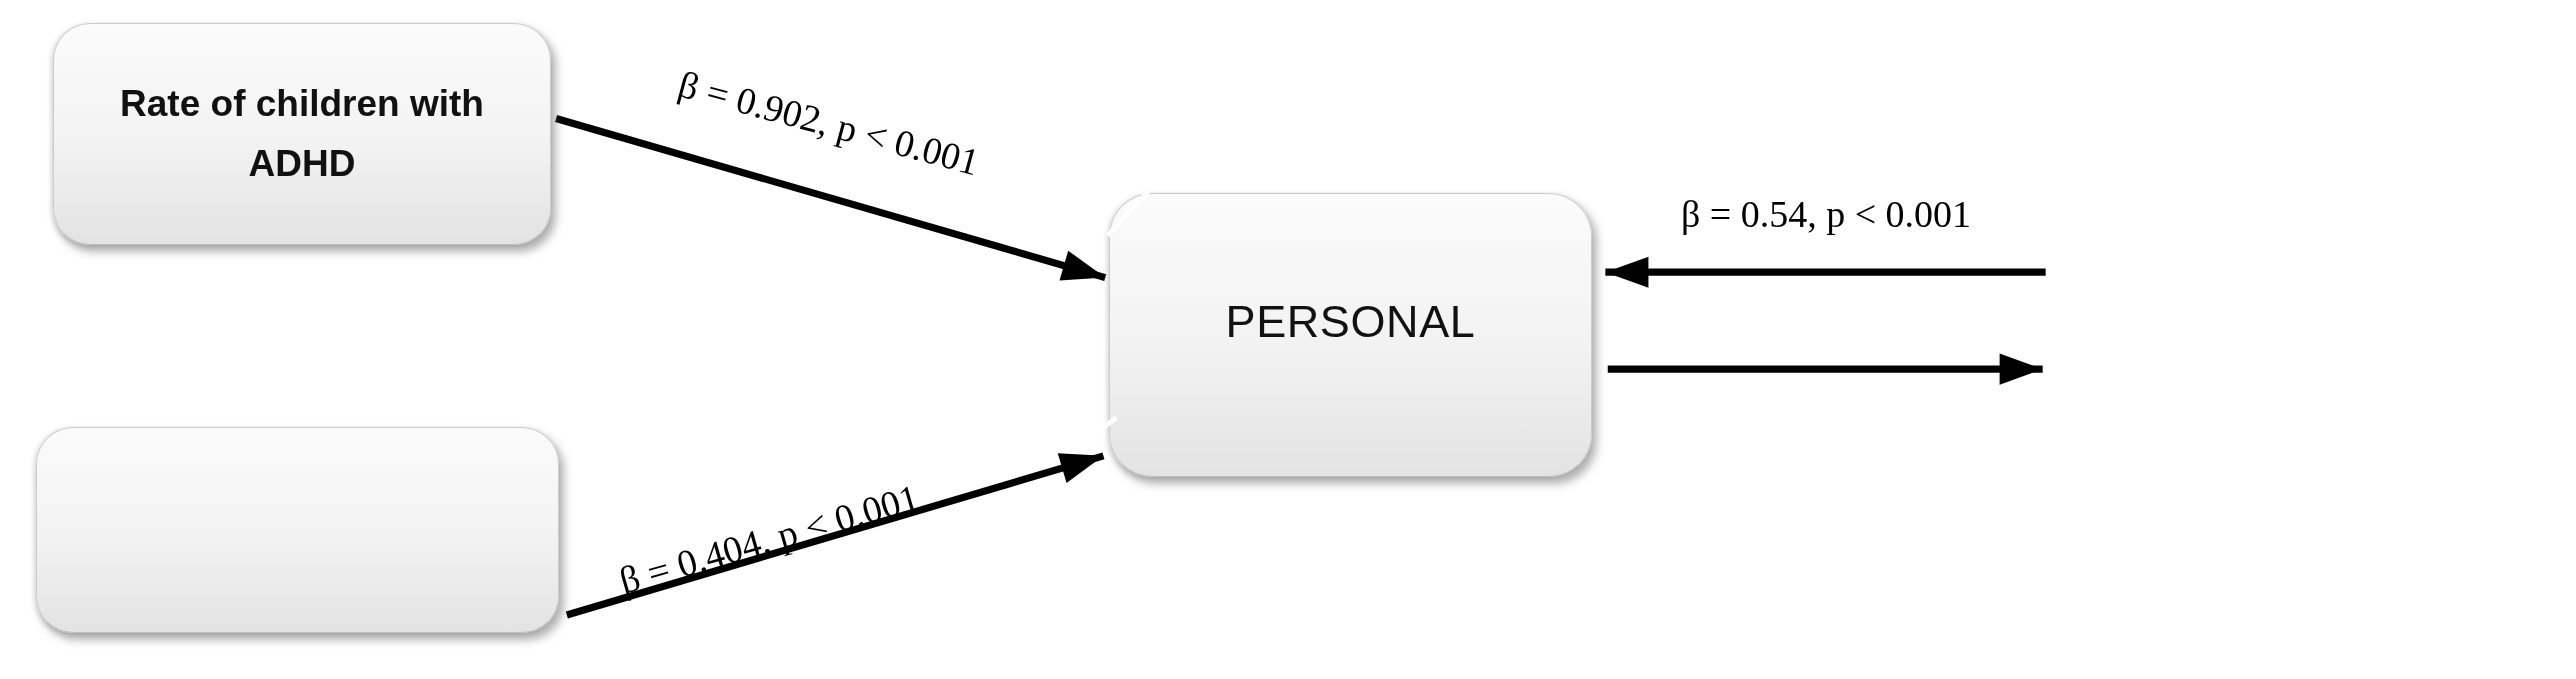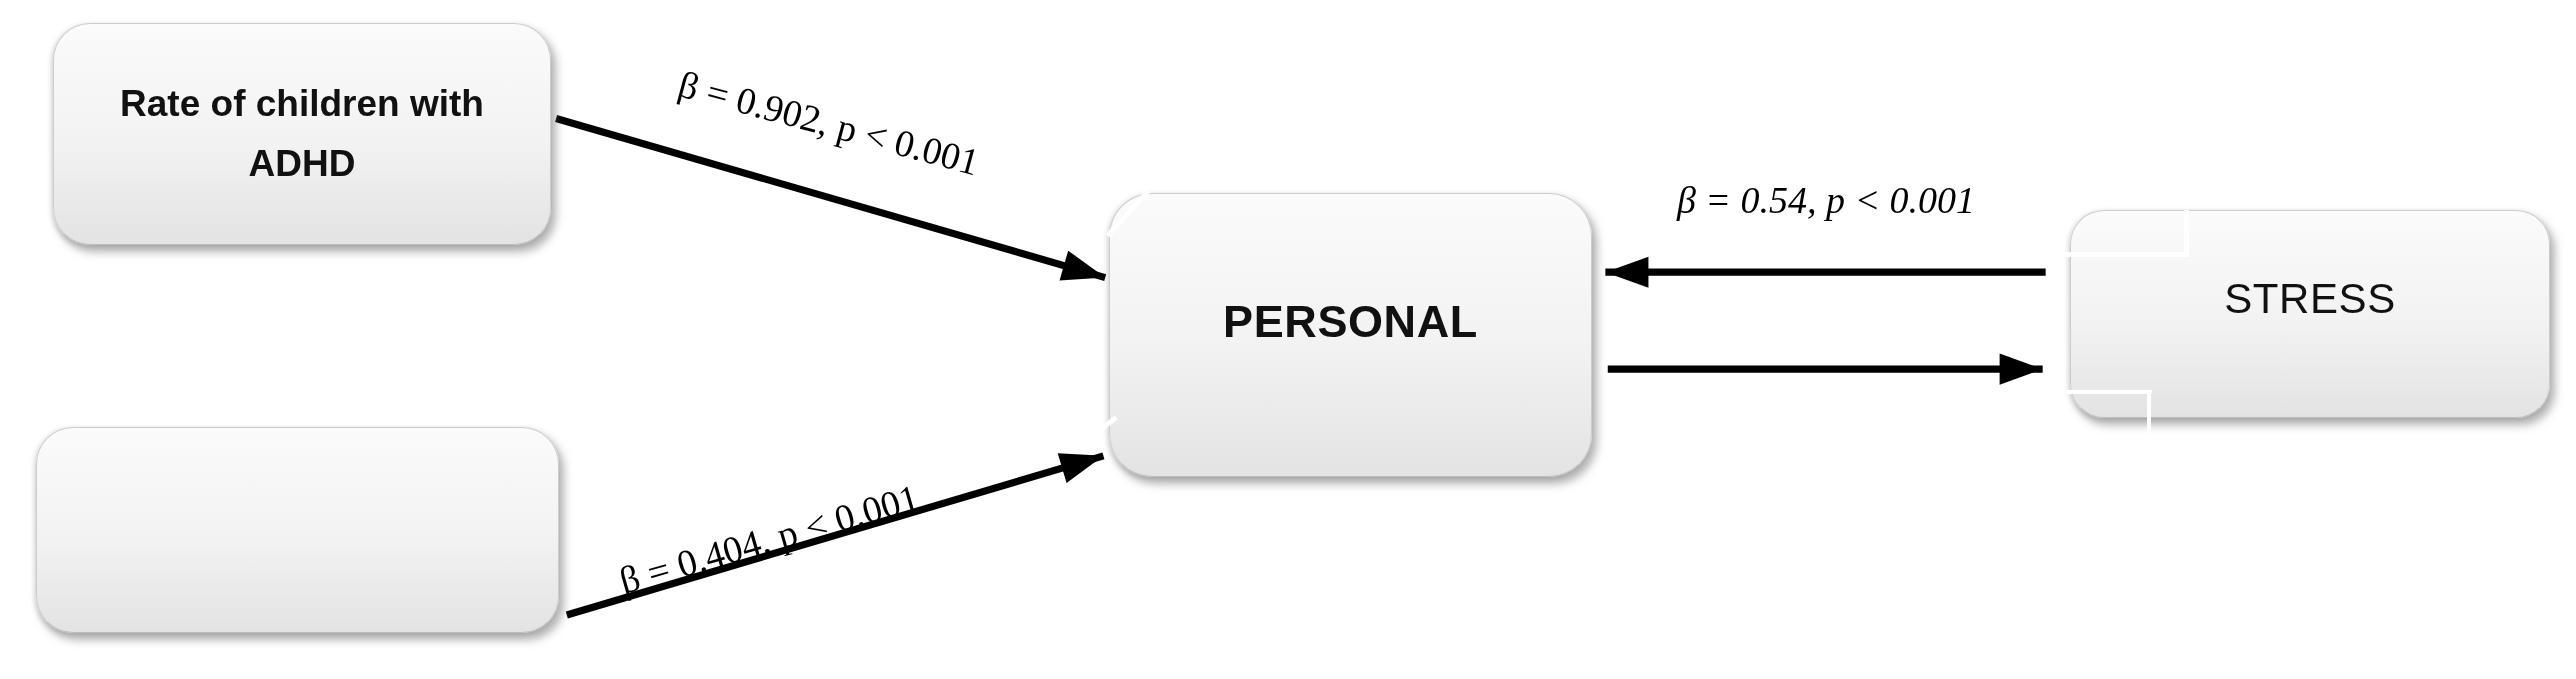--- a/index.html
+++ b/index.html
@@ -25,40 +25,40 @@
   .node-adhd{
     left:53px;top:23px;width:496px;height:220px;border-radius:37px;
     font-size:37px;font-weight:bold;line-height:1.63;
   }
   .node-aggression{
     left:36px;top:427px;width:523px;height:206px;border-radius:37px;
     font-size:37px;font-weight:bold;line-height:1.60;padding-top:8.4px;box-sizing:border-box;
   }
   .node-entropy{
     left:1109px;top:193px;width:483px;height:284px;border-radius:43px;
-    font-size:45px;font-weight:700;line-height:1.64;letter-spacing:0.6px;
+    font-size:45px;font-weight:400;line-height:1.64;letter-spacing:0.6px;
     padding-bottom:26px;box-sizing:border-box;
   }
   .node-stress{
     left:2070px;top:210px;width:480px;height:208px;border-radius:34px;
     font-size:42px;font-weight:500;letter-spacing:0.6px;
     padding-bottom:31px;box-sizing:border-box;
   }
   
   svg.arrows{position:absolute;left:0;top:0;}
   .edge-line{stroke:#000000;stroke-width:12px;}
   
   .edge-label{
     position:absolute;
     font-family:"Liberation Serif", serif;
     font-size:38px;color:#000000;white-space:nowrap;
   }
   .edge-label-1{left:829px;top:123px;transform:translate(-50%,-50%) rotate(15deg);}
   .edge-label-2{left:769px;top:539px;transform:translate(-50%,-50%) rotate(-16deg);}
-  .edge-label-3{left:1826px;top:200px;transform:translate(-50%,-50%);font-style:italic;}
+  .edge-label-3{left:1826px;top:214px;transform:translate(-50%,-50%);}
   .edge-label-4{left:1829px;top:438px;transform:translate(-50%,-50%);}
   
   .artifact{position:absolute;background:#ffffff;}
   .art-ent-tl{left:1108px;top:233px;width:60px;height:5.4px;transform-origin:0 50%;transform:rotate(-47.8deg);}
   .art-ent-bl{left:1086px;top:438px;width:38px;height:4.8px;transform-origin:0 50%;transform:rotate(-37deg);}
   .art-stress-tl-v{left:2184px;top:210px;width:4.8px;height:47px;}
   .art-stress-tl-h{left:2059px;top:252px;width:130px;height:4.8px;}
   .art-stress-bl-h{left:2067px;top:390px;width:85px;height:4.2px;}
   .art-stress-bl-v{left:2147px;top:390px;width:4.2px;height:51px;}
 </style>
@@ -84,23 +84,20 @@
     <span class="line">ADHD</span>
   </div>
 
   <div class="node node-aggression">
   </div>
 
   <div class="node node-entropy">
     <span class="line">PERSONAL</span>
   </div>
 
-  <div class="node node-stress">
-    <span class="line">STRESS</span>
-  </div>
 
   <div class="edge-label edge-label-1">β = 0.902, p &lt; 0.001</div>
   <div class="edge-label edge-label-2">β = 0.404, p &lt; 0.001</div>
   <div class="edge-label edge-label-3">β = 0.54, p &lt; 0.001</div>
 
   <div class="artifact art-ent-tl"></div>
   <div class="artifact art-ent-bl"></div>
   <div class="artifact art-stress-tl-v"></div>
   <div class="artifact art-stress-tl-h"></div>
   <div class="artifact art-stress-bl-h"></div>

